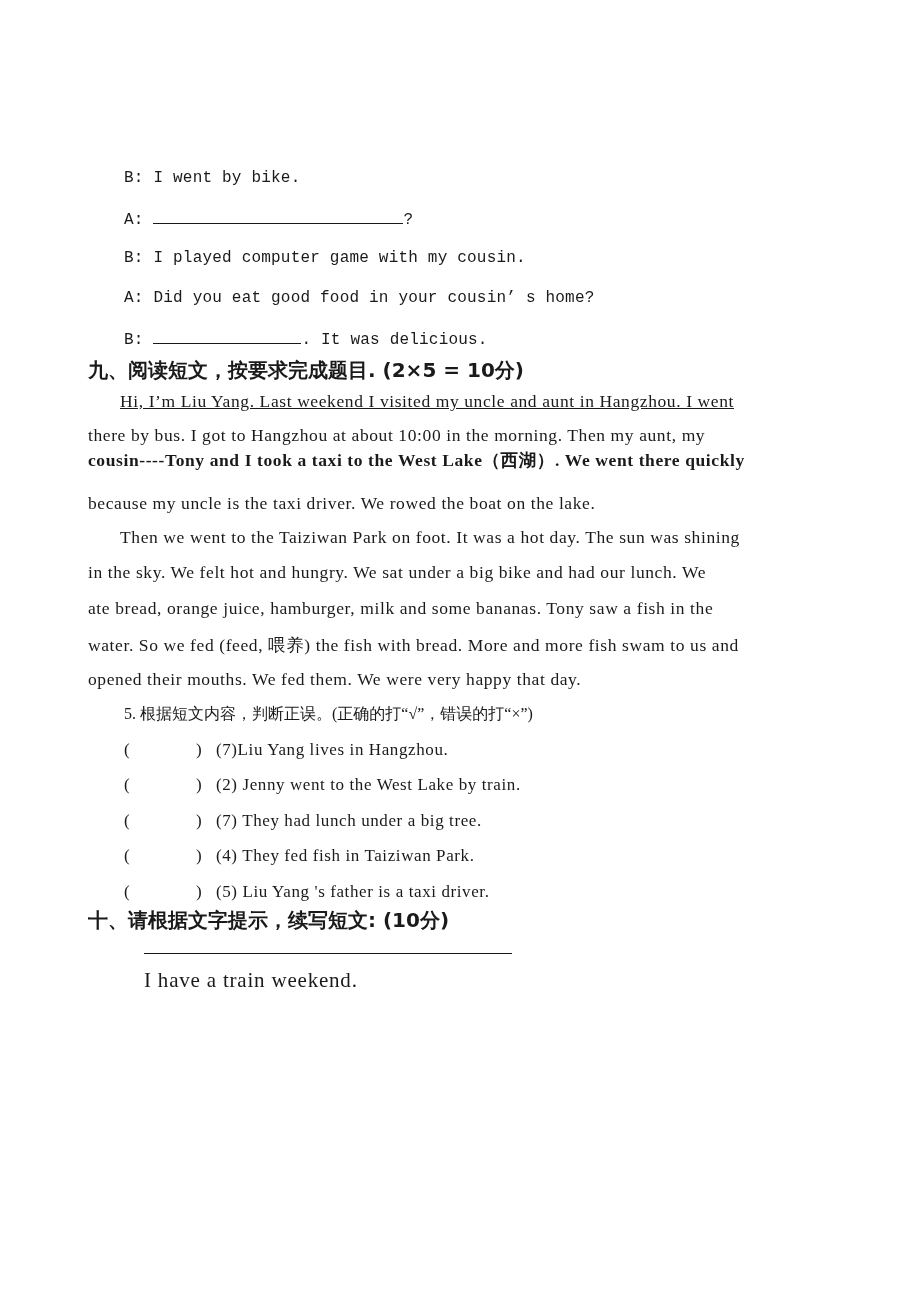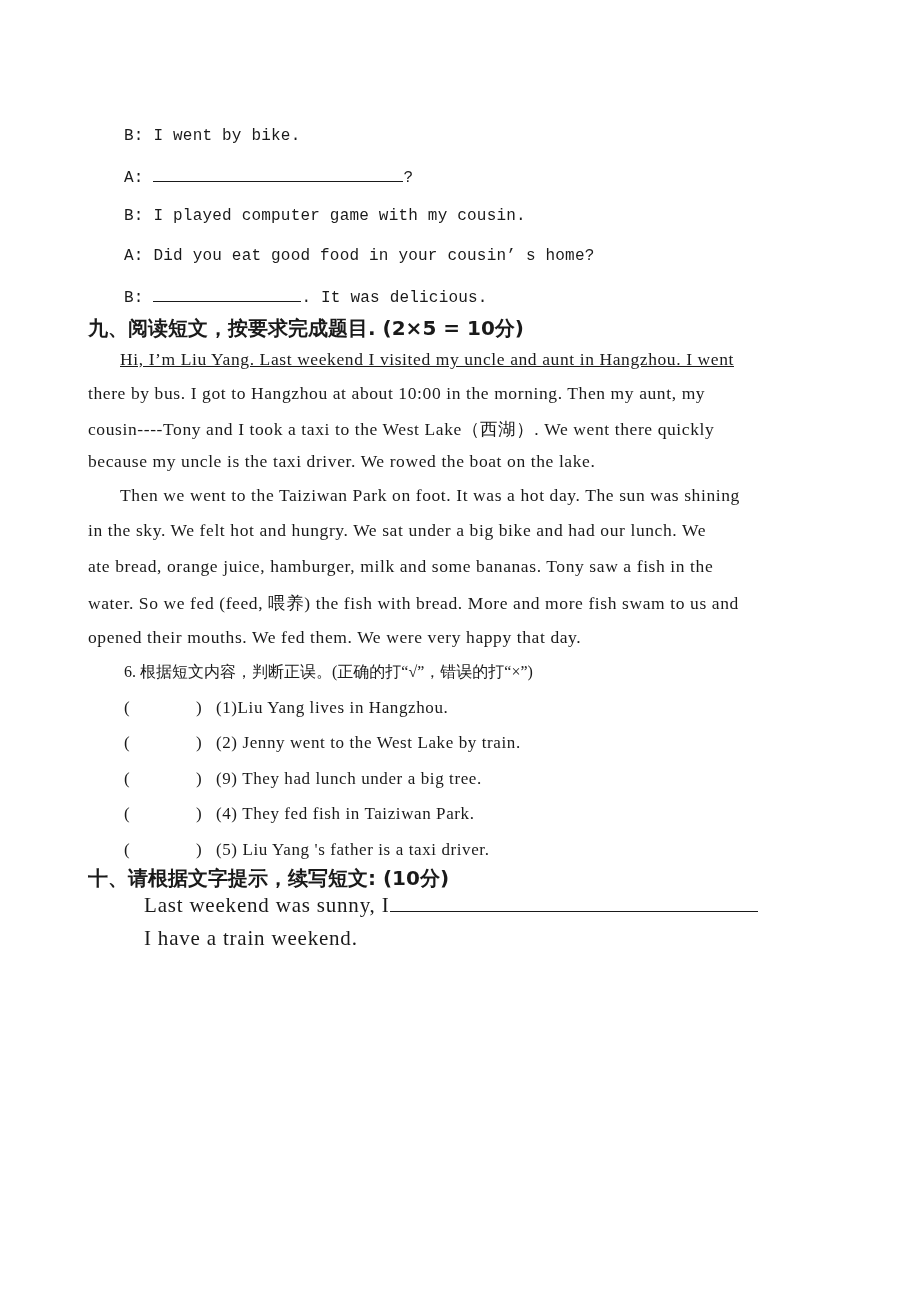--- a/index.html
+++ b/index.html
@@ -21,21 +21,21 @@
     }
     .serif {
       font-family: "Liberation Serif", "DejaVu Serif", serif;
       font-size: 17px;
     }
     .heading {
       font-family: "DejaVu Sans", "Liberation Sans", sans-serif;
       font-weight: bold;
       font-size: 20px;
     }
-    .abs { position: absolute; white-space: nowrap; }
+    .abs { position: absolute; white-space: nowrap; margin-top: 42px; }
 
     .dialog-line { left: 124px; }
     .blank {
       display: inline-block;
       border-bottom: 1px solid #1a1a1a;
       height: 14px;
       vertical-align: baseline;
     }
     .blank-long { width: 250px; }
     .blank-mid { width: 148px; }
@@ -80,45 +80,45 @@
 
 <div class="abs mono dialog-line" style="top:287px;">
   <span>B:</span>
   <span class="blank blank-mid"></span><span>. It was delicious.</span>
 </div>
 
 <div class="abs heading" style="left:88px; top:315px;">九、阅读短文，按要求完成题目. (2×5 = 10分)</div>
 
 <div class="abs para-line indent" style="top:349px;text-decoration:underline;">Hi, I’m Liu Yang. Last weekend I visited my uncle and aunt in Hangzhou. I went</div>
 <div class="abs para-line" style="top:383px;">there by bus. I got to Hangzhou at about 10:00 in the morning. Then my aunt, my</div>
-<div class="abs para-line" style="top:417px;">cousin----Tony and I took a taxi to the West Lake（西湖）. We went there quickly</div>
+<div class="abs para-line" style="top:406px;font-weight:bold;">cousin----Tony and I took a taxi to the West Lake（西湖）. We went there quickly</div>
 <div class="abs para-line" style="top:451px;">because my uncle is the taxi driver. We rowed the boat on the lake.</div>
 
 <div class="abs para-line indent" style="top:485px;">Then we went to the Taiziwan Park on foot. It was a hot day. The sun was shining</div>
 <div class="abs para-line" style="top:520px;">in the sky. We felt hot and hungry. We sat under a big bike and had our lunch. We</div>
 <div class="abs para-line" style="top:556px;">ate bread, orange juice, hamburger, milk and some bananas. Tony saw a fish in the</div>
 <div class="abs para-line" style="top:591px;">water. So we fed (feed, 喂养) the fish with bread. More and more fish swam to us and</div>
 <div class="abs para-line" style="top:627px;">opened their mouths. We fed them. We were very happy that day.</div>
 
-<div class="abs serif" style="left:124px; top:662px; font-size:16px;">6. 根据短文内容，判断正误。(正确的打“√”，错误的打“×”)</div>
+<div class="abs serif" style="left:124px; top:662px; font-size:16px;">5. 根据短文内容，判断正误。(正确的打“√”，错误的打“×”)</div>
 
 <div class="abs q-row" style="top:698px;">
-  <span class="q-paren-open">(</span><span class="q-paren-close">)</span><span>(1)Liu Yang lives in Hangzhou.</span>
+  <span class="q-paren-open">(</span><span class="q-paren-close">)</span><span>(7)Liu Yang lives in Hangzhou.</span>
 </div>
 <div class="abs q-row" style="top:733px;">
   <span class="q-paren-open">(</span><span class="q-paren-close">)</span><span>(2) Jenny went to the West Lake by train.</span>
 </div>
 <div class="abs q-row" style="top:769px;">
-  <span class="q-paren-open">(</span><span class="q-paren-close">)</span><span>(9) They had lunch under a big tree.</span>
+  <span class="q-paren-open">(</span><span class="q-paren-close">)</span><span>(7) They had lunch under a big tree.</span>
 </div>
 <div class="abs q-row" style="top:804px;">
   <span class="q-paren-open">(</span><span class="q-paren-close">)</span><span>(4) They fed fish in Taiziwan Park.</span>
 </div>
 <div class="abs q-row" style="top:840px;">
   <span class="q-paren-open">(</span><span class="q-paren-close">)</span><span>(5) Liu Yang 's father is a taxi driver.</span>
 </div>
 
 <div class="abs heading" style="left:88px; top:865px;">十、请根据文字提示，续写短文: (10分)</div>
 
 <div class="abs write-line" style="top:893px;">
-  <span>Last weekend was sunny, I</span><span class="blank blank-write" style="height:18px;"></span>
+  <span class="blank blank-write" style="height:18px;"></span>
 </div>
 <div class="abs write-line" style="top:926px;">I have a train weekend.</div>
 
 </body></html>

